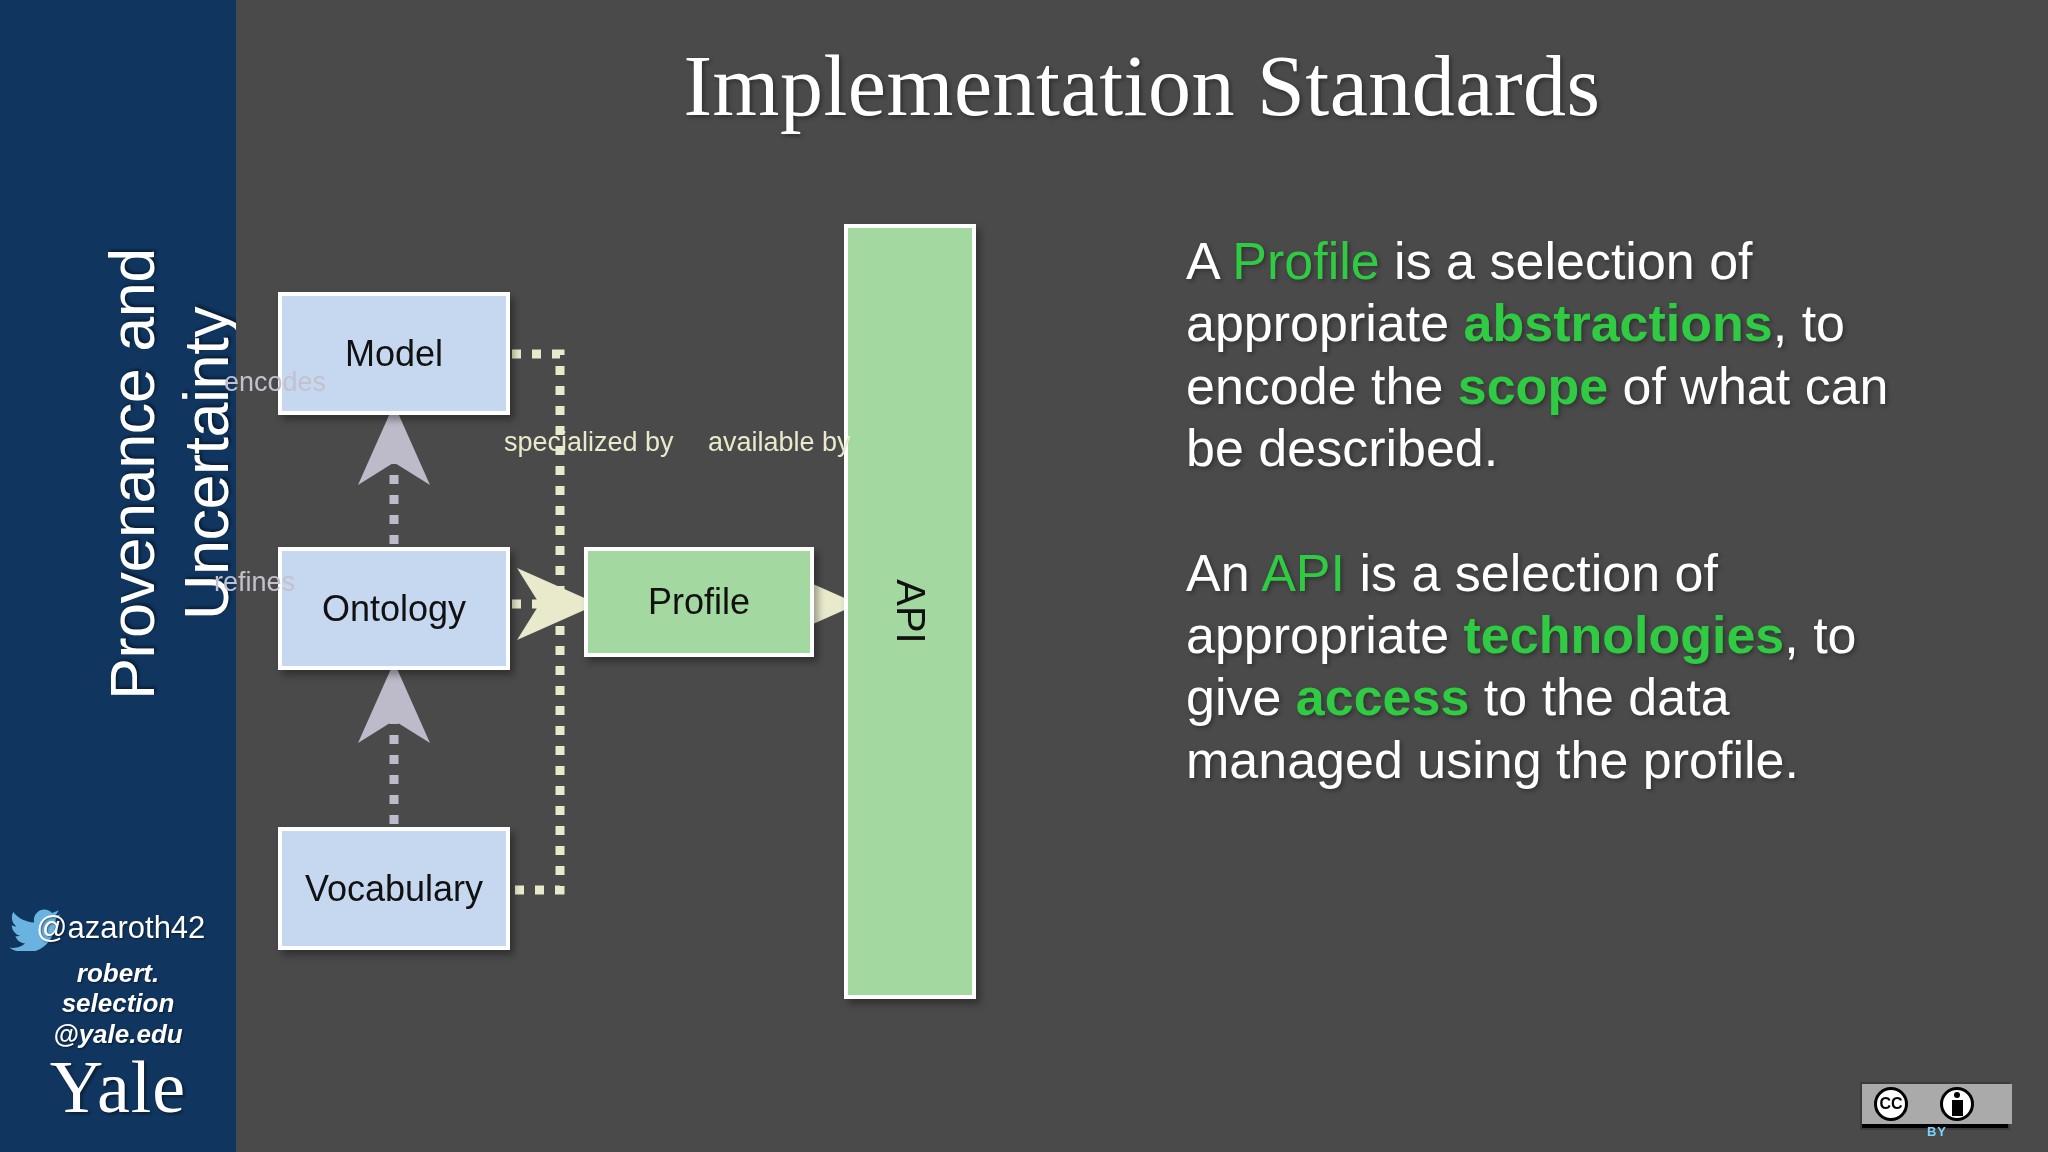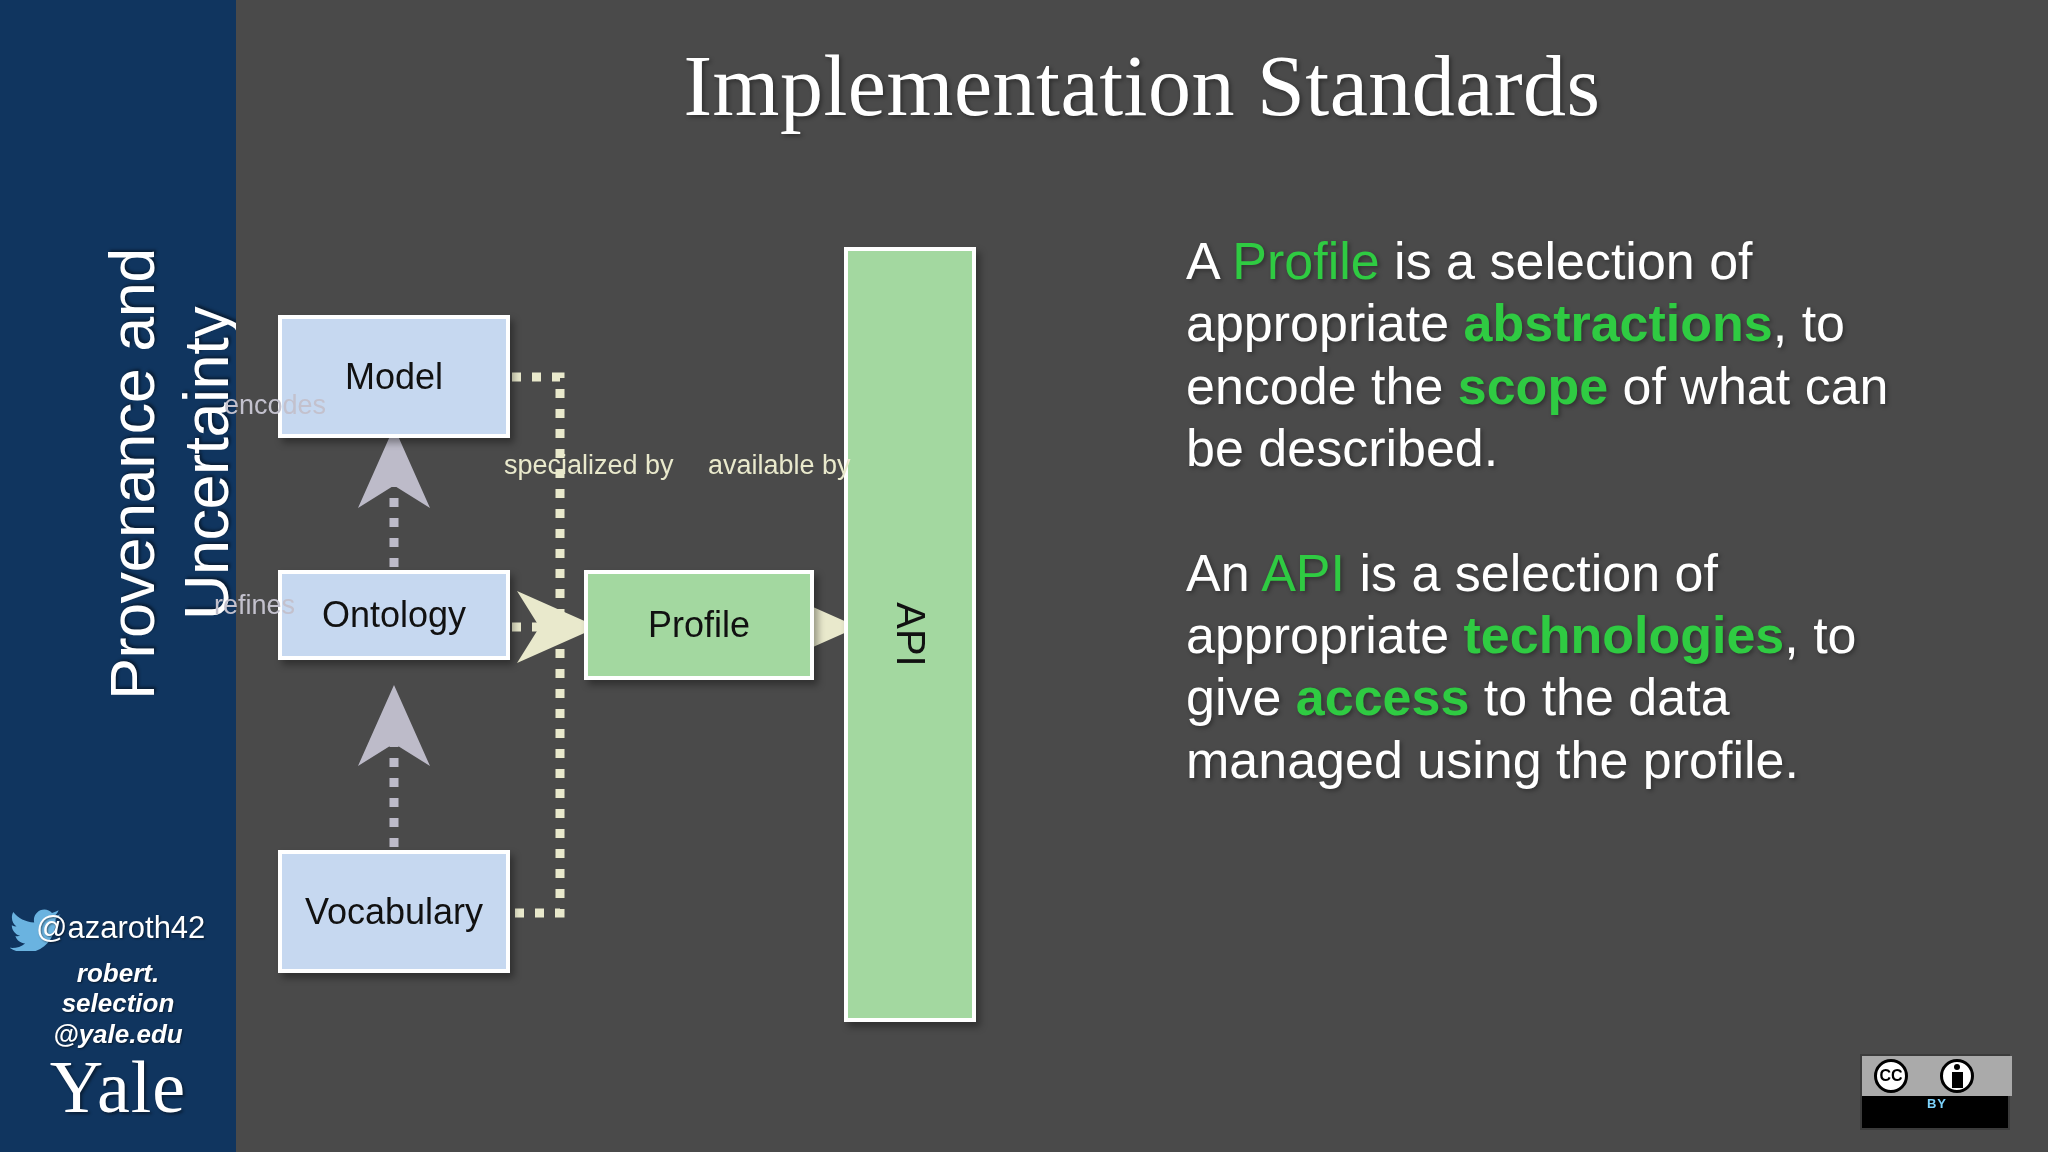--- a/index.html
+++ b/index.html
@@ -79,39 +79,39 @@
     font-family:"Liberation Serif", serif;
     font-size:86px;
     font-weight:400;
     letter-spacing:0.5px;
     text-shadow:2px 2px 4px rgba(0,0,0,.4);
   }
 
   
   #diagram{
     position:absolute;
-    left:0px; top:295px;
+    left:0px; top:272px;
     width:950px; height:720px;padding-left:48px;
   }
   #diagram-svg{ position:absolute; left:0; top:0; }
 
   .node{
     position:absolute;
     border:4px solid #ffffff;
     box-shadow:4px 5px 7px rgba(0,0,0,.35);
     display:flex; align-items:center; justify-content:center;
     color:#111111;
     font-size:36px;
     font-weight:400;
   }
   .node.blue{ background:#c6d8f0; }
   .node.green{ background:#a3d8a0; }
 
   #node-model    { left:42px;  top:20px;  width:232px; height:123px; }
-  #node-ontology { left:42px;  top:275px; width:232px; height:90px; }
+  #node-ontology { left:42px;  top:275px; width:232px; height:123px; }
   #node-vocabulary{left:42px;  top:555px; width:232px; height:123px; }
   #node-profile  { left:348px; top:275px; width:230px; height:110px; }
   #node-api      { left:608px; top:-48px; width:132px; height:775px; }
   #node-api .rot {
     transform:rotate(90deg);
     white-space:nowrap;
     font-size:40px;
   }
 
   .edge-label{
@@ -137,21 +137,21 @@
     text-shadow:2px 2px 4px rgba(0,0,0,.35);
   }
   #body-text p{ margin-bottom:62px; }
   #body-text p:last-child{ margin-bottom:0; }
   .hl{ color:#2fcb42; }
   .hl-b{ color:#2fcb42; font-weight:700; }
 
   
   #cc-badge{
     position:absolute; right:38px; bottom:22px;
-    width:150px; height:76px;
+    width:150px; height:48px;
     background:#000000;
     border:2px solid #3b3b3b;
     margin-top:31px;
   }
   #cc-badge-inner{
     position:absolute; left:0; top:0; width:150px; height:40px;
     background:#aaaaaa;
   }
   .cc-circle{
     position:absolute; top:3px;

